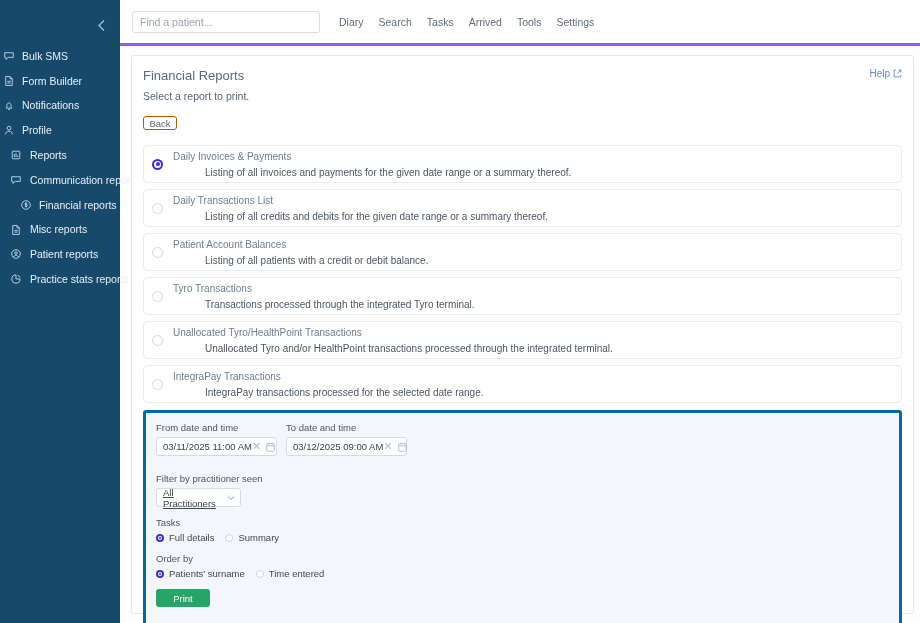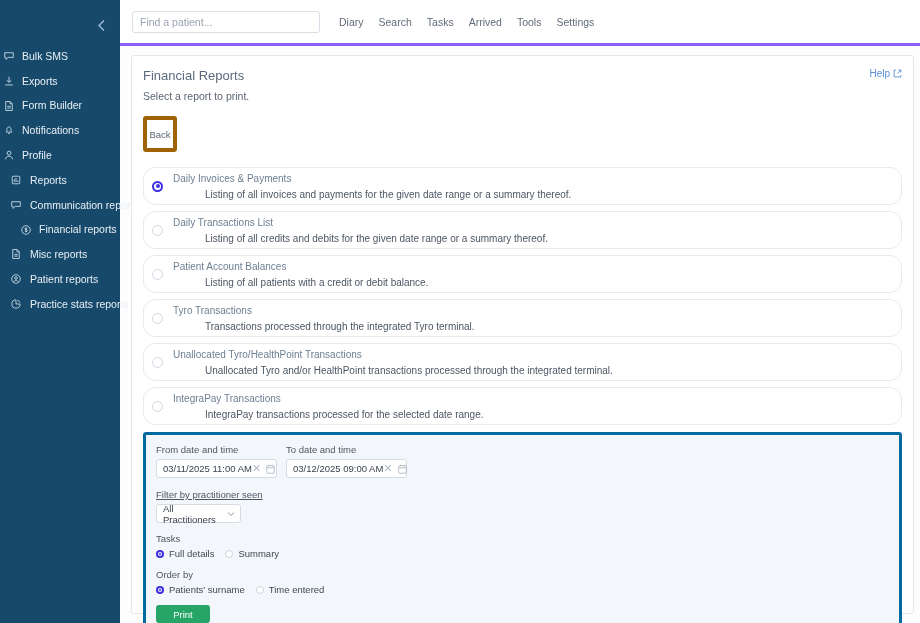--- a/index.html
+++ b/index.html
@@ -93,35 +93,35 @@
   .page-title { font-size: 13px; color: #5b6b7d; font-weight: 400; margin: 0 0 0 0; }
   .page-sub { font-size: 10.5px; color: #5c6672; margin-top: 7px; }
   .help-link {
     font-size: 10px; color: #5b8dd6; display:flex; align-items:center; gap:3px;
     cursor: pointer; text-decoration: none;
   }
   .help-link svg { display:block; }
 
   .back-btn {
     margin-top: 14px;
-    width: 34px; height: 36px;
-    border: 4px solid #a16207; border-radius: 3px;
+    width: 34px; height: 14px;
+    border: 1px solid #a16207; border-radius: 3px;
     background: #fff;
     font-family: "Liberation Sans", sans-serif;
     font-size: 9.5px; color: #5c6672;
     cursor: pointer;
     display:flex; align-items:center; justify-content:center;
     padding: 0;
   }
 
   
   .cards { margin-top: 15px; }
   .card {
     border: 1px solid #e7eaef;
-    border-radius: 12px;
+    border-radius: 5px;
     background: #fff;
     height: 38px;
     display: flex; align-items: center;
     padding: 0 10px 0 8px;
     margin-bottom: 6px;
     cursor: pointer;
   }
   .radio {
     width: 11px; height: 11px; flex: 0 0 11px;
     border-radius: 50%;
@@ -163,28 +163,29 @@
     border: 1px solid #d5dbe3; border-radius: 3px;
     background: #fff;
     display: flex; align-items: center;
     padding: 0 5px 0 6px;
   }
   .date-val { font-size: 9.5px; color: #39424e; flex: 1 1 auto; white-space: nowrap; }
   .date-clear { font-size: 11px; color: #b3bbc6; margin-right: 5px; cursor: pointer; line-height: 1; }
   .date-cal { color: #aab3bf; display:flex; align-items:center; cursor:pointer; }
   .date-cal svg { display:block; }
 
-  .prac-label { margin-top: 11px; text-decoration: underline; }
+  .prac-label { margin-top: 17px; }
   .select-box {
     width: 85px; height: 19px;
     border: 1px solid #d5dbe3; border-radius: 3px;
     background: #fff;
     display: flex; align-items: center; justify-content: space-between;
     padding: 0 5px 0 6px;
     cursor: pointer;
+    text-decoration: underline;
   }
   .select-val { font-size: 9.5px; color: #39424e; }
   .select-arrow { color: #8d97a3; display:flex; align-items:center; }
   .select-arrow svg { display:block; }
 
   .group-label { font-size: 9.5px; color: #4c5663; margin-top: 10px; margin-bottom: 4px; }
   .radio-row { display: flex; align-items: center; gap: 11px; }
   .radio-opt { display: flex; align-items: center; gap: 5px; cursor: pointer; }
   .sm-radio {
     width: 8px; height: 8px; flex:0 0 8px;
@@ -227,28 +228,20 @@
       </span>
     </div>
     <ul class="nav-list" id="nav-list">
         <li class="nav-item">
           <span class="nav-icon">
             <svg viewBox="0 0 14 14" fill="none" stroke="currentColor" stroke-width="1">
               <path d="M2 3.2h10v5.4H6.2L3.4 11V8.6H2z"></path>
             </svg>
           </span>
           <span class="nav-label">Bulk SMS</span>
-        </li>
-        <li class="nav-item">
-          <span class="nav-icon">
-            <svg viewBox="0 0 14 14" fill="none" stroke="currentColor" stroke-width="1">
-              <path d="M7 2v6.4M4.3 6l2.7 2.6L9.7 6M2.6 11.6h8.8"></path>
-            </svg>
-          </span>
-          <span class="nav-label">Exports</span>
         </li>
         <li class="nav-item">
           <span class="nav-icon">
             <svg viewBox="0 0 14 14" fill="none" stroke="currentColor" stroke-width="1">
               <path d="M3.2 1.8h5l2.6 2.6v7.8H3.2z"></path>
               <path d="M8.2 1.8v2.6h2.6"></path>
               <path d="M5 7.4h4M5 9.4h4"></path>
             </svg>
           </span>
           <span class="nav-label">Form Builder</span>

